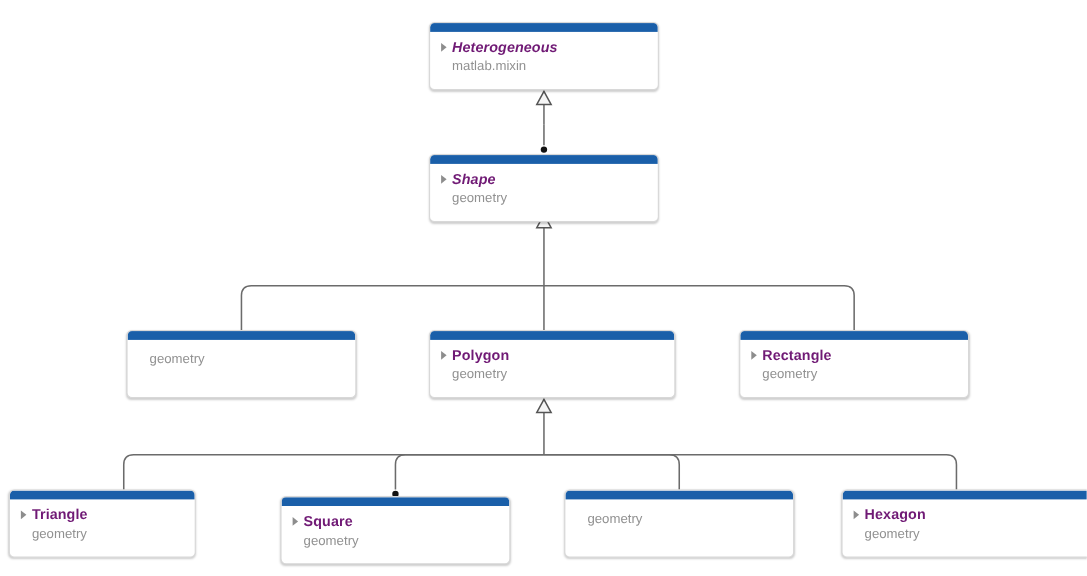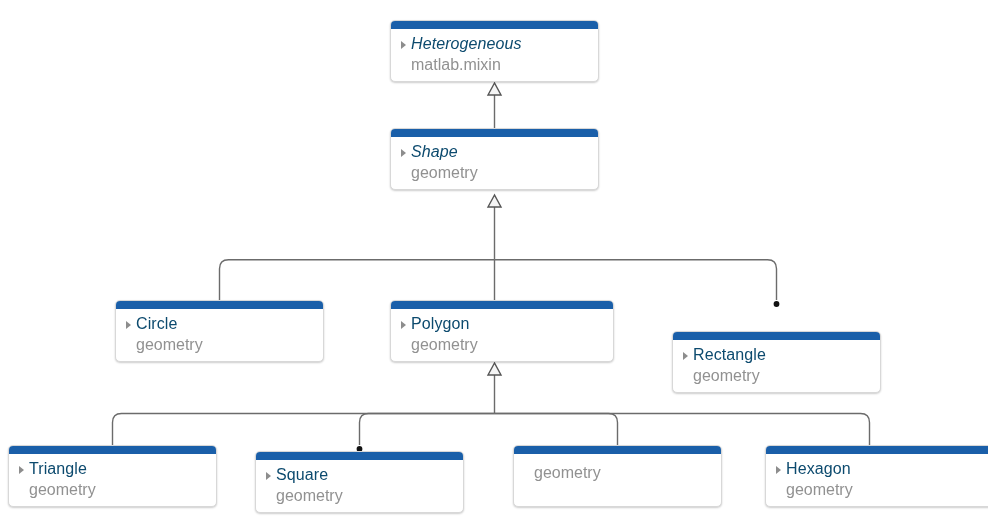--- a/index.html
+++ b/index.html
@@ -57,31 +57,31 @@
   .disclosure {
     flex: 0 0 auto;
     width: 0;
     height: 0;
     border-top: 4px solid transparent;
     border-bottom: 4px solid transparent;
     border-left: 5px solid #8d8d8d;
     margin-top: 1px;
   }
   .node-title {
-    font-size: 16px;
-    font-weight: normal;
-    color: #0c4a6e;
+    font-size: 13px;
+    font-weight: bold;
+    color: #701a75;
     letter-spacing: 0.1px;
     white-space: nowrap;
   }
   .node.abstract .node-title {
     font-style: italic;
   }
   .node-sub {
-    font-size: 16px;
+    font-size: 12px;
     color: #919191;
     margin-top: 3px;
     margin-left: 10px;
     white-space: nowrap;
   }
 </style>
 </head>
 <body>
 
 <div id="canvas">
@@ -119,61 +119,57 @@
       <div class="node abstract" style="left: 390px; top: 20px; width: 209px; height: 62px;">
         <div class="node-bar" style="background: rgb(26, 95, 169);"></div>
         <div class="node-body">
           <div class="node-title-row">
             <span class="disclosure"></span>
             <span class="node-title">Heterogeneous</span>
           </div>
           <div class="node-sub" style="color: rgb(145, 145, 145);">matlab.mixin</div>
         </div>
       </div>
-      <div class="node abstract" style="left: 390px; top: 128px; width: 209px; height: 62px;">
+      <div class="node abstract" style="left: 390px; top: 140px; width: 209px; height: 62px;">
         <div class="node-bar" style="background: rgb(26, 95, 169);"></div>
         <div class="node-body">
           <div class="node-title-row">
             <span class="disclosure"></span>
             <span class="node-title">Shape</span>
           </div>
           <div class="node-sub" style="color: rgb(145, 145, 145);">geometry</div>
         </div>
       </div>
       <div class="node" style="left: 115px; top: 300px; width: 209px; height: 62px;">
         <div class="node-bar" style="background: rgb(26, 95, 169);"></div>
         <div class="node-body">
-          <div class="node-title-row">
-            <span class="disclosure"></span>
-            <span class="node-title">Circle</span>
-          </div>
           <div class="node-sub" style="color: rgb(145, 145, 145);">geometry</div>
         </div>
       </div>
       <div class="node" style="left: 390px; top: 300px; width: 224px; height: 62px;">
         <div class="node-bar" style="background: rgb(26, 95, 169);"></div>
         <div class="node-body">
           <div class="node-title-row">
             <span class="disclosure"></span>
             <span class="node-title">Polygon</span>
           </div>
           <div class="node-sub" style="color: rgb(145, 145, 145);">geometry</div>
         </div>
       </div>
-      <div class="node" style="left: 672px; top: 300px; width: 209px; height: 62px; margin-top: 31px;">
+      <div class="node" style="left: 672px; top: 300px; width: 209px; height: 62px;">
         <div class="node-bar" style="background: rgb(26, 95, 169);"></div>
         <div class="node-body">
           <div class="node-title-row">
             <span class="disclosure"></span>
             <span class="node-title">Rectangle</span>
           </div>
           <div class="node-sub" style="color: rgb(145, 145, 145);">geometry</div>
         </div>
       </div>
-      <div class="node" style="left: 8px; top: 445px; width: 209px; height: 62px;">
+      <div class="node" style="left: 8px; top: 445px; width: 170px; height: 62px;">
         <div class="node-bar" style="background: rgb(26, 95, 169);"></div>
         <div class="node-body">
           <div class="node-title-row">
             <span class="disclosure"></span>
             <span class="node-title">Triangle</span>
           </div>
           <div class="node-sub" style="color: rgb(145, 145, 145);">geometry</div>
         </div>
       </div>
       <div class="node" style="left: 255px; top: 451px; width: 209px; height: 62px;">

